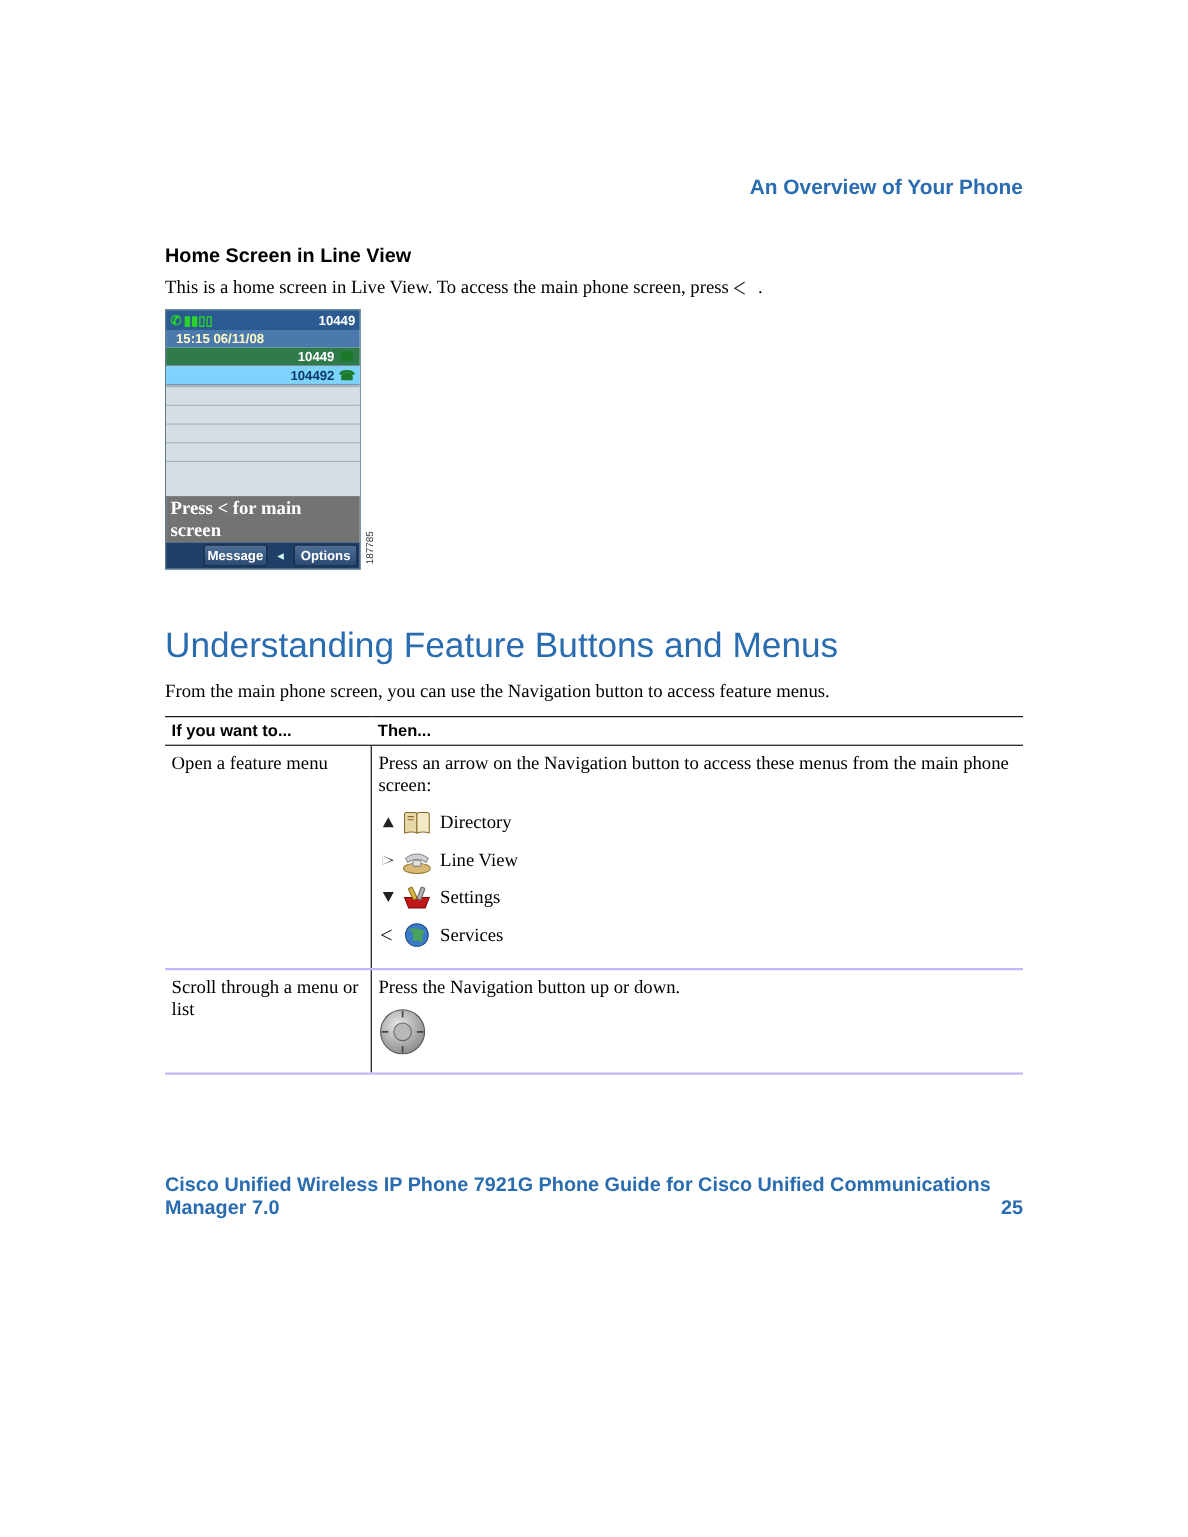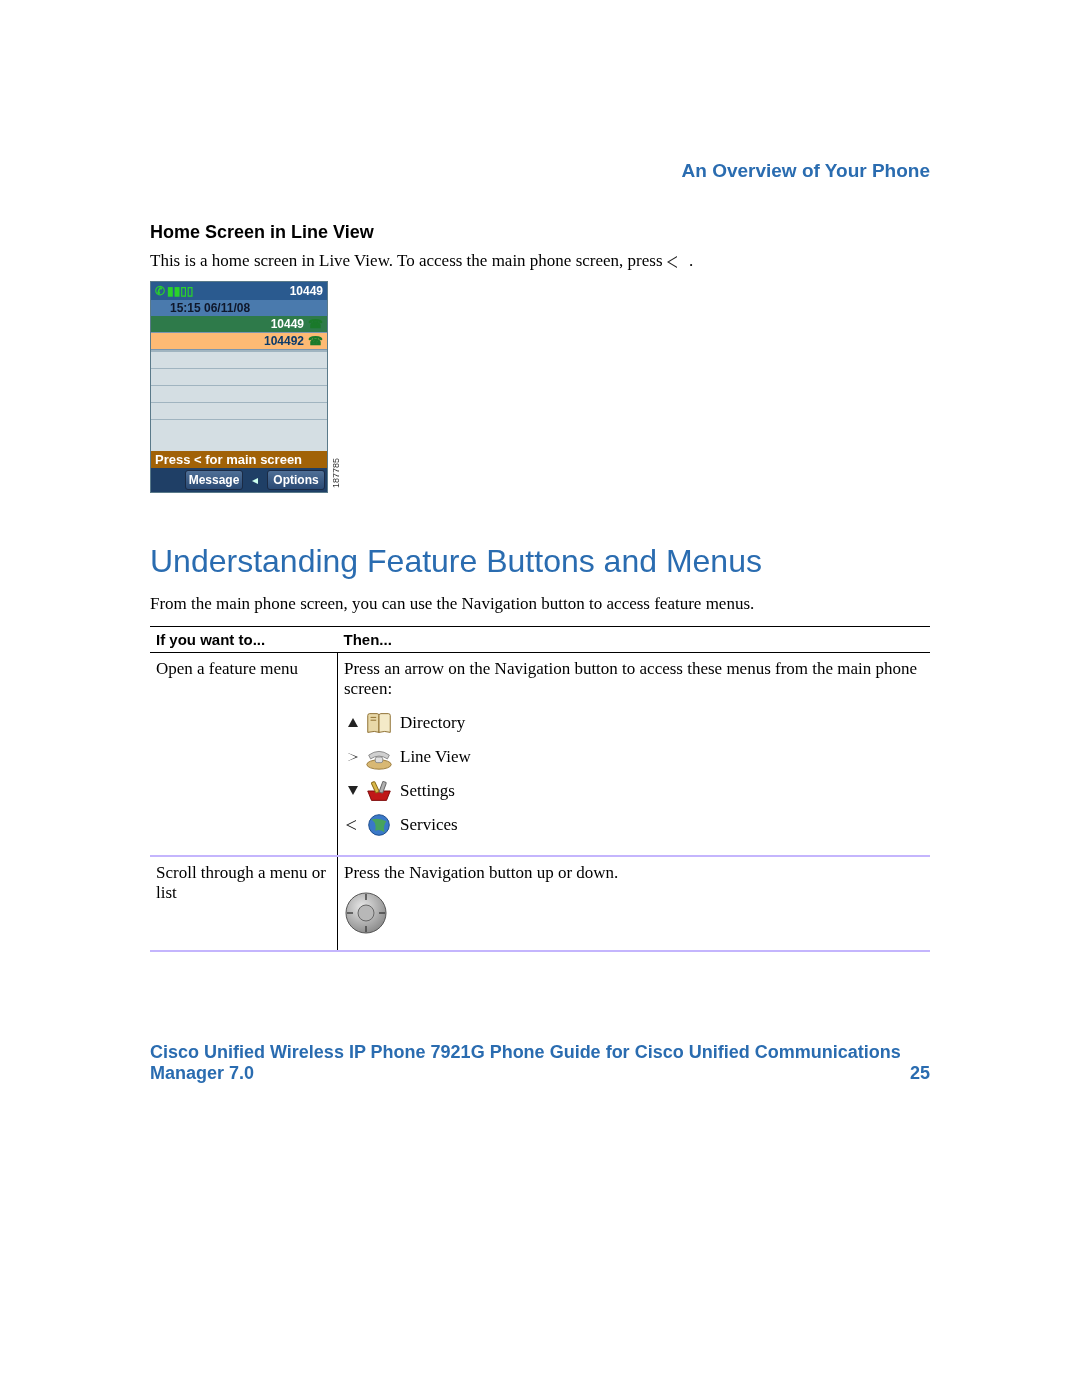--- a/index.html
+++ b/index.html
@@ -58,29 +58,29 @@
     font-family: Arial, sans-serif;
   }
   .ps-statusbar {
     background: #2a5a8f; color: #fff; height: 18px; display: flex; align-items: center; justify-content: space-between; padding: 0 4px; font-size: 12px; font-weight: bold;
   }
   .ps-handset {
     color: #2ad22a; font-size: 12px; display: flex; align-items: center; gap: 2px;
   }
   .ps-handset .sig { color: #2ad22a; }
   .ps-datetime {
-    background: #4a7aad; color: #0f172a; font-size: 12px; font-weight: bold; padding: 1px 19px;
+    background: #4a7aad; color: #fef9c3; font-size: 12px; font-weight: bold; padding: 1px 9px;
   }
   .ps-line { display: flex; justify-content: flex-end; align-items: center; padding: 1px 4px; font-size: 12px; font-weight: bold; border-bottom: 1px solid #7a96b0; }
   .ps-line.selected { background: #2e7a4a; color: #fff; }
-  .ps-line.normal { background: #fdba74; color: #0a3a6a; }
+  .ps-line.normal { background: #7dd3fc; color: #0a3a6a; }
   .ps-line .ph-icon { color: #1a7a2a; margin-left: 4px; }
   .ps-body { background: #d4dee3; height: 100px; border-top: 1px solid #a0b4c0; }
   .ps-hr { border-top: 1px solid #a0b4c0; height: 16px; }
-  .ps-hint { background: #a16207; color: #fff; font-size: 13px; font-weight: bold; padding: 1px 4px; }
+  .ps-hint { background: #737373; color: #fff; font-size: 17px; font-weight: bold; padding: 1px 4px; font-family: Liberation Serif, serif; }
   .ps-softkeys { display: flex; background: #1f3f66; padding-left: 32px; }
   .ps-softkeys .sk { flex: 1; text-align: center; color: #fff; font-size: 12px; font-weight: bold; background: linear-gradient(#4f6f96, #2a4a74); border: 1px solid #1a2a44; padding: 2px 0; border-radius: 3px; margin: 2px; }
   .ps-softkeys .mid { width: 20px; display:flex; align-items:center; justify-content:center; color:#cfe; font-size:12px;}
 
   h1.section-title {
     font-family: Arial, Helvetica, sans-serif;
     color: #2a6cb0;
     font-weight: normal;
     font-size: 32px;
     margin: 50px 0 12px 0;

